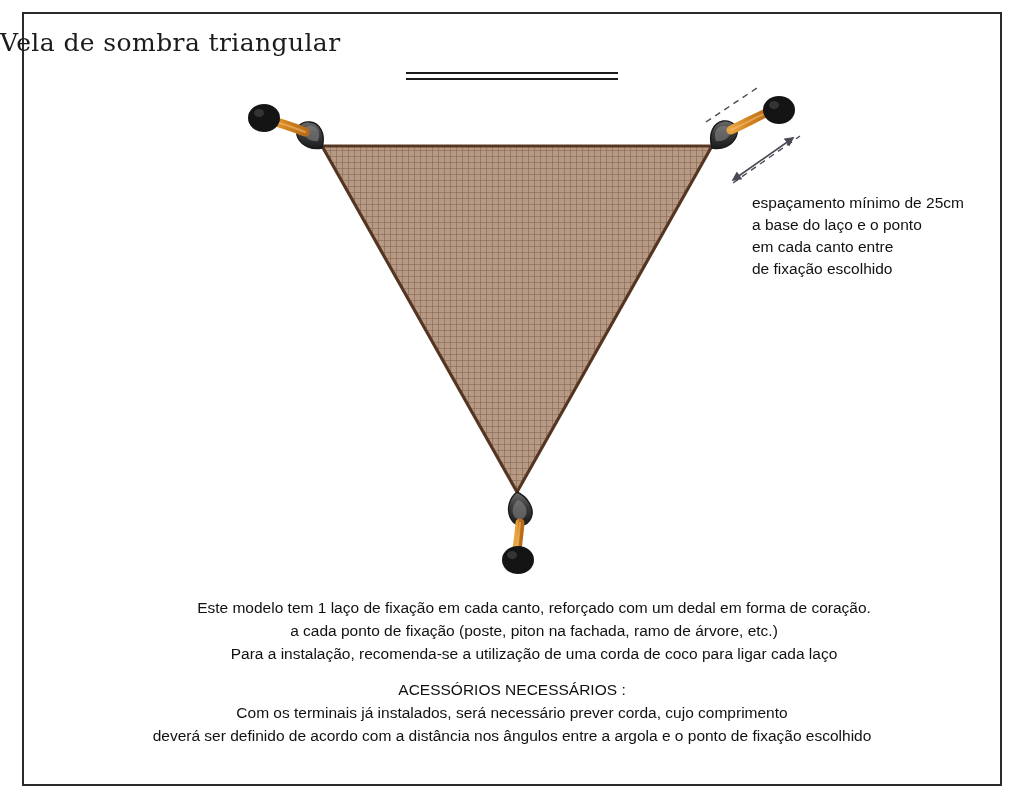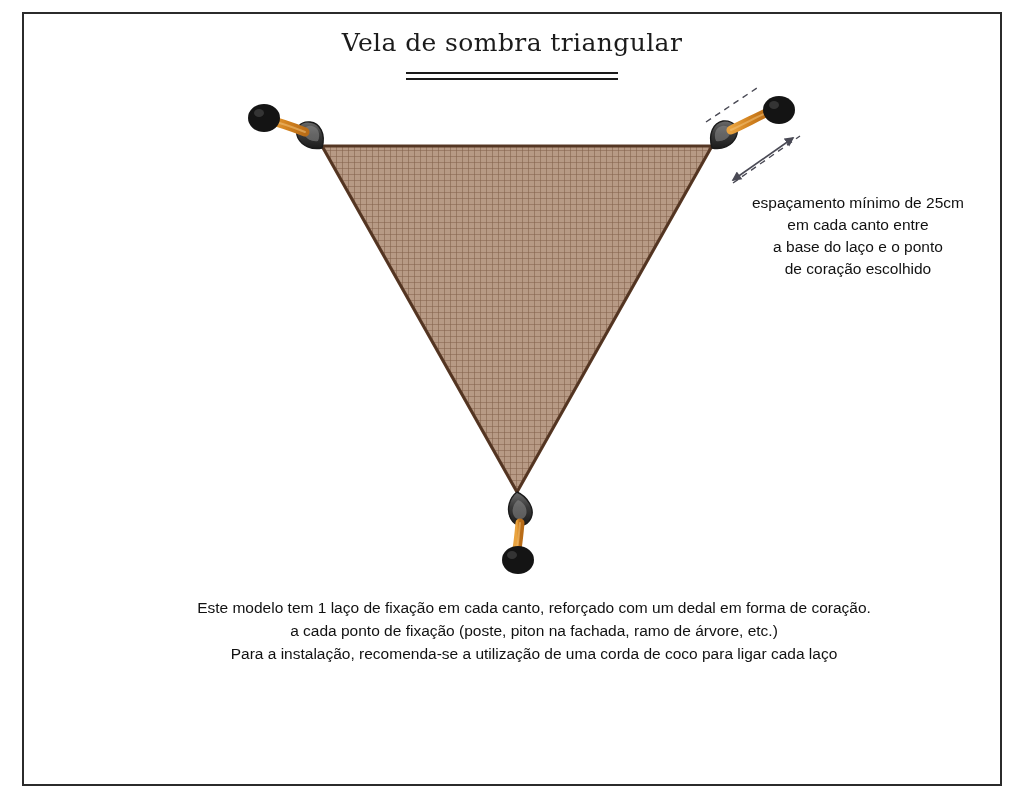--- a/index.html
+++ b/index.html
@@ -28,21 +28,21 @@
     height: 774px;
     border: 2px solid #2b2b2b;
     box-sizing: border-box;
     background: #ffffff;
   }
   #title {
     position: absolute;
     left: 0;
     top: 28px;
     width: 100%;
-    text-align: center;
+    text-align: left;
     font-family: "DejaVu Serif", serif;
     font-size: 25px;
     letter-spacing: 0.4px;
     color: #1b1b1b;
   }
   #title-rules {
     position: absolute;
     left: 50%;
     top: 72px;
     transform: translateX(-50%);
@@ -63,21 +63,21 @@
   .note {
     position: absolute;
     font-size: 15.5px;
     line-height: 22px;
     color: #111111;
     white-space: nowrap;
   }
   #spacing-note {
     left: 752px;
     top: 192px;
-    text-align: center;
+    text-align: left;
   }
   #caption-block {
     position: absolute;
     left: 0;
     top: 596px;
     width: 1024px;
     text-align: center;
     margin-left: 22px;
   }
   #caption-block .line {
@@ -171,25 +171,30 @@
     <g>
       <line x1="706" y1="122" x2="757" y2="88" stroke="#4a4a55" stroke-width="1.4" stroke-dasharray="6 5"></line>
       <line x1="733" y1="183" x2="800" y2="136" stroke="#4a4a55" stroke-width="1.4" stroke-dasharray="6 5"></line>
       <line x1="736" y1="178" x2="791" y2="140" stroke="#4a4a55" stroke-width="1.4" stroke-dasharray="6 5" opacity="0"></line>
       <line x1="733" y1="180" x2="793" y2="138" stroke="#4a4a55" stroke-width="1.6" marker-start="url(#arrowStart)" marker-end="url(#arrowEnd)"></line>
     </g>
   </svg>
 
   <div class="note" id="spacing-note">
     <div>espaçamento mínimo de 25cm</div>
+    <div>a base do laço e o ponto</div>
     <div>em cada canto entre</div>
-    <div>a base do laço e o ponto</div>
-    <div>de coração escolhido</div>
+    <div>de fixação escolhido</div>
   </div>
 
   <div id="caption-block">
     <div class="line">Este modelo tem 1 laço de fixação em cada canto, reforçado com um dedal em forma de coração.</div>
     <div class="line">a cada ponto de fixação (poste, piton na fachada, ramo de árvore, etc.)</div>
     <div class="line">Para a instalação, recomenda-se a utilização de uma corda de coco para ligar cada laço</div>
   </div>
 
+  <div id="accessories-block">
+    <div class="line">ACESSÓRIOS NECESSÁRIOS :</div>
+    <div class="line">Com os terminais já instalados, será necessário prever corda, cujo comprimento</div>
+    <div class="line">deverá ser definido de acordo com a distância nos ângulos entre a argola e o ponto de fixação escolhido</div>
+  </div>
 
 </div>
 
 </body></html>

